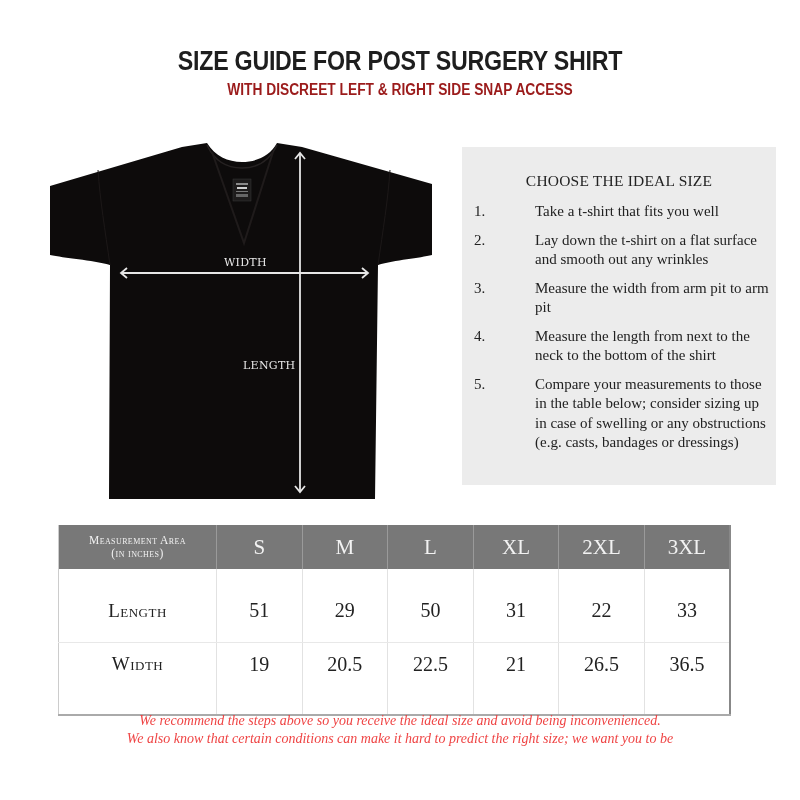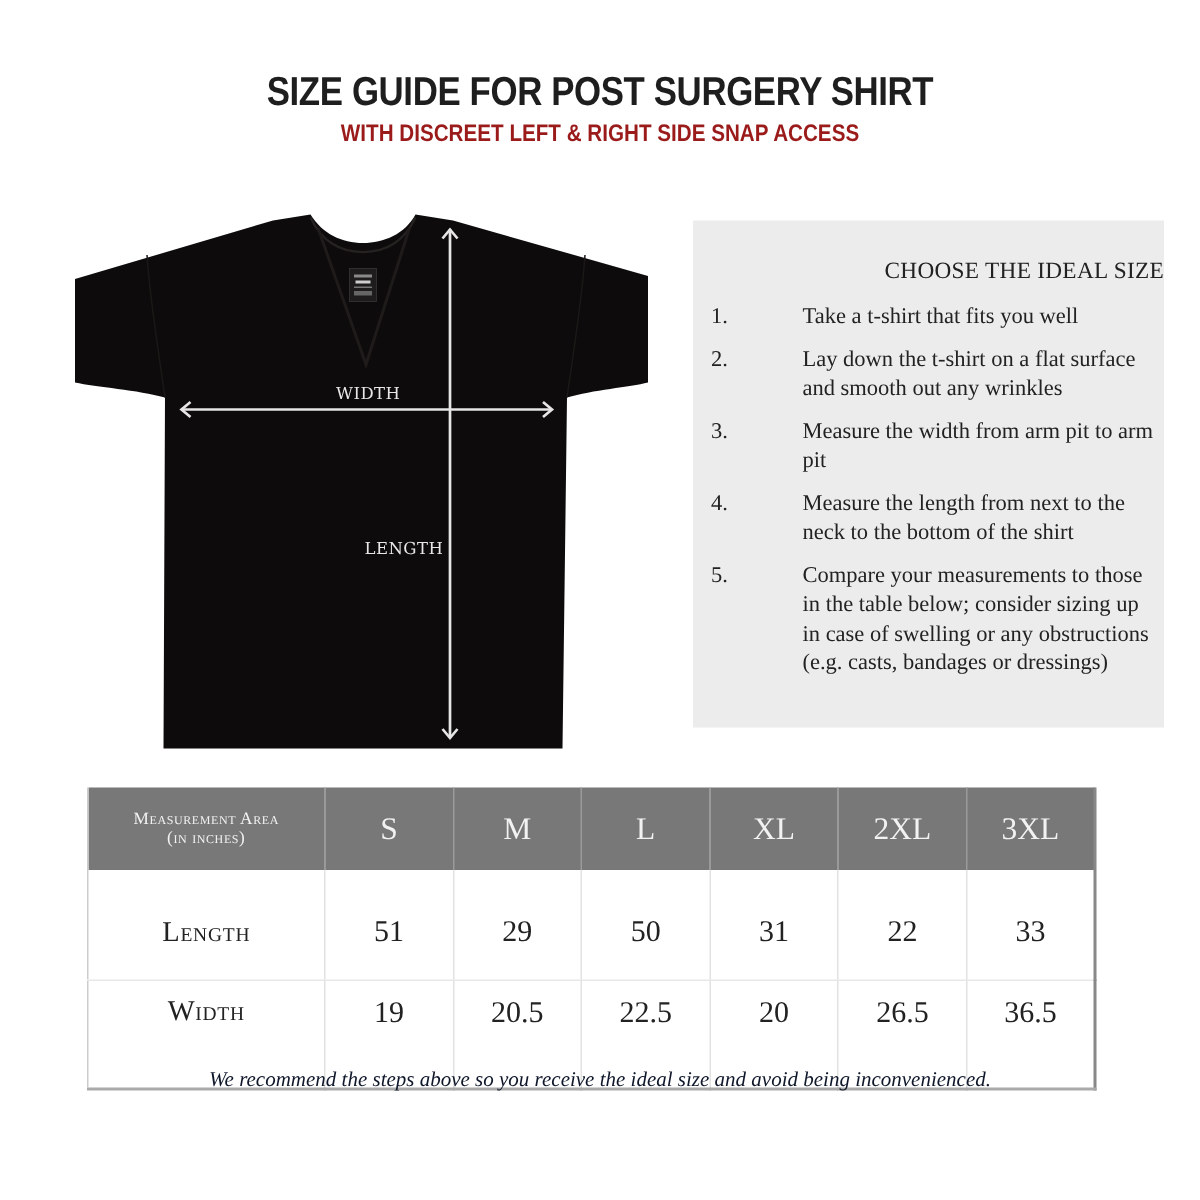--- a/index.html
+++ b/index.html
@@ -26,55 +26,55 @@
     }
     .label-width { left: 224px; top: 256px; }
     .label-length { left: 243px; top: 359px; }
 
     .guide-panel {
       position: absolute; left: 462px; top: 147px; width: 314px; height: 338px;
       background: #ececec;
       font-family: "Liberation Serif", serif; color: #222;
     }
     .guide-heading {
-      position: absolute; left: 0; top: 25px; width: 100%; text-align: right;
+      position: absolute; left: 0; top: 25px; width: 100%; text-align: center;
       font-size: 15.5px; letter-spacing: 0.2px;
     }
     .steps { position: absolute; left: 12px; top: 55px; width: 300px; }
     .step { font-size: 15px; line-height: 19.5px; margin-bottom: 9px; display: flex; }
     .step-num { width: 15px; flex: none; }
     .step-text { flex: 1; margin-left: 46px; }
 
     .size-table {
       position: absolute; left: 58px; top: 525px; width: 673px;
       border-collapse: collapse; table-layout: fixed;
       font-family: "Liberation Serif", serif;
       border-right: 2px solid #888; border-bottom: 2px solid #aaa; border-left: 1px solid #ccc;
     }
     .size-table th {
       background: #787878; color: #f2f2f2; font-weight: normal;
-      height: 55px; border-right: 1px solid #9a9a9a; padding: 0;
+      height: 44px; border-right: 1px solid #9a9a9a; padding: 0;
       font-size: 21px;
     }
     .size-table th.area-head {
       font-size: 11.5px; font-variant: small-caps; line-height: 13px; letter-spacing: 0.4px;
       width: 157px;
     }
     .size-table td {
       text-align: center; border-right: 1px solid #e2e2e2; border-bottom: 1px solid #e8e8e8;
       font-size: 20px; color: #222; padding: 0;
     }
     .size-table tr.row-length td { height: 63px; padding-top: 10px; }
     .size-table tr.row-width td { height: 61px; vertical-align: top; padding-top: 10px; }
     .size-table td.row-label { font-variant: small-caps; font-size: 19px; letter-spacing: 0.5px; }
 
     .footer-note {
       position: absolute; left: 0; top: 712px; width: 800px; text-align: center;
       font-family: "Liberation Serif", serif; font-style: italic;
-      font-size: 14px; line-height: 18px; color: #0f172a;
+      font-size: 14px; line-height: 18px; color: #ef4444;
     }
   </style>
 </head>
 <body>
 
 <div class="title">SIZE GUIDE FOR POST SURGERY SHIRT</div>
 <div class="subtitle">WITH DISCREET LEFT &amp; RIGHT SIDE SNAP ACCESS</div>
 
 <div class="shirt-wrap">
   <svg class="shirt-svg" width="460" height="510" viewBox="0 0 460 510">
@@ -157,22 +157,23 @@
       <td>50</td>
       <td>31</td>
       <td>22</td>
       <td>33</td>
     </tr>
     <tr class="row-width">
       <td class="row-label">Width</td>
       <td>19</td>
       <td>20.5</td>
       <td>22.5</td>
-      <td>20</td>
+      <td>21</td>
       <td>26.5</td>
       <td>36.5</td>
     </tr>
   </tbody>
 </table>
 
 <div class="footer-note">
   <div>We recommend the steps above so you receive the ideal size and avoid being inconvenienced.</div>
+  <div>We also know that certain conditions can make it hard to predict the right size; we want you to be</div>
 </div>
 
 </body></html>

